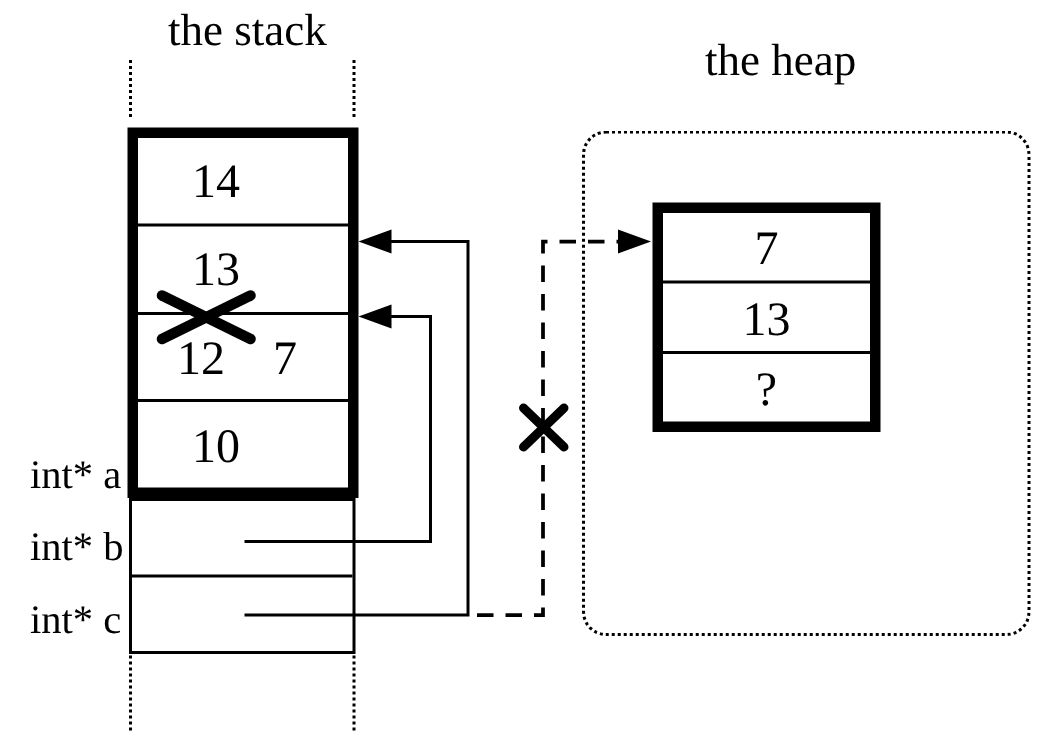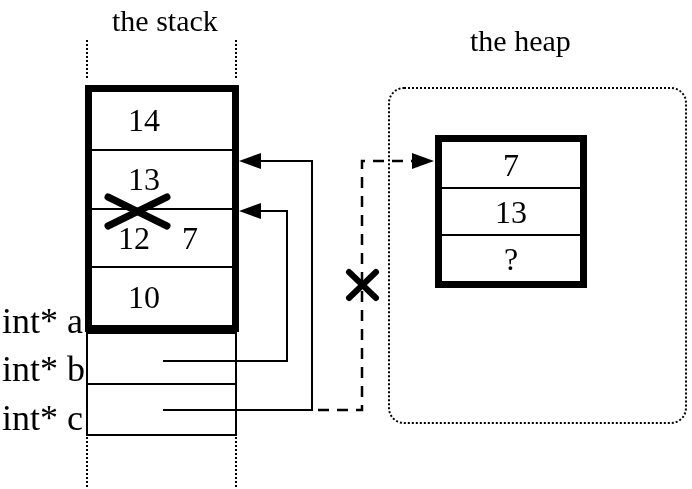--- a/index.html
+++ b/index.html
@@ -33,21 +33,21 @@
   }
 
   .ptr-rows {
     position:absolute; left:86px; top:332px; width:151px; height:104px;
     border:2px solid #000; box-sizing:border-box;
     display:flex; flex-direction:column; background:#fff;
   }
   .ptr-cell { flex:1; }
   .ptr-cell:first-child { border-bottom:2px solid #000; }
 
-  .var-label { position:absolute; left:2px; font-size:36px; line-height:1; white-space:nowrap; }
+  .var-label { position:absolute; left:20px; font-size:27px; line-height:1; white-space:nowrap; }
   .var-a { top:303px; }
   .var-b { top:351px; }
   .var-c { top:400px; }
 
   .heap-region {
     position:absolute; left:388px; top:87px; width:299px; height:337px;
     border:2px dotted #000; border-radius:16px; box-sizing:border-box;
   }
   .heap-box {
     position:absolute; left:435px; top:135px; width:152px; height:153px;

